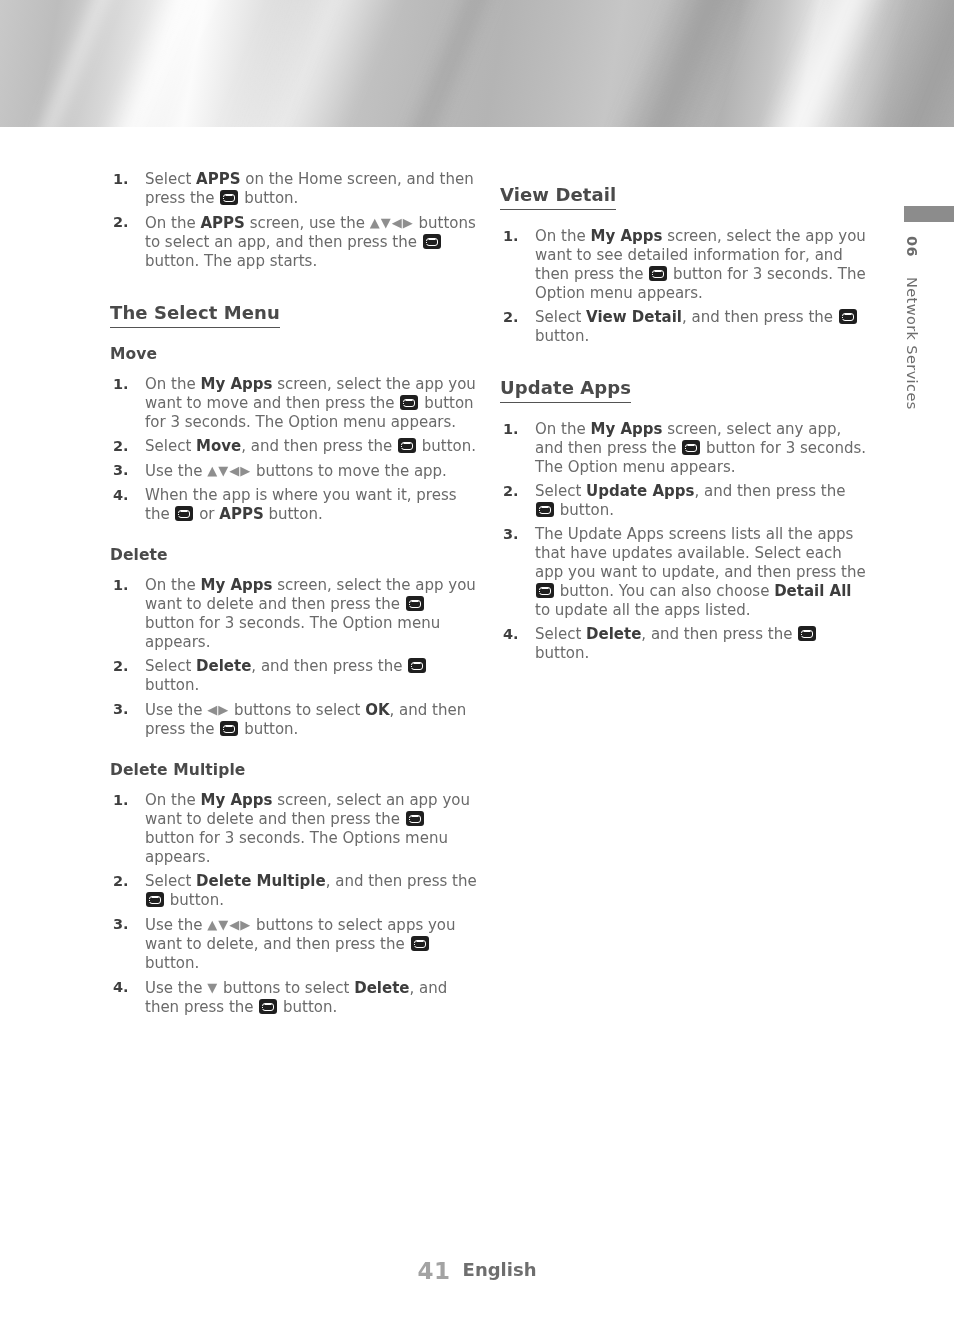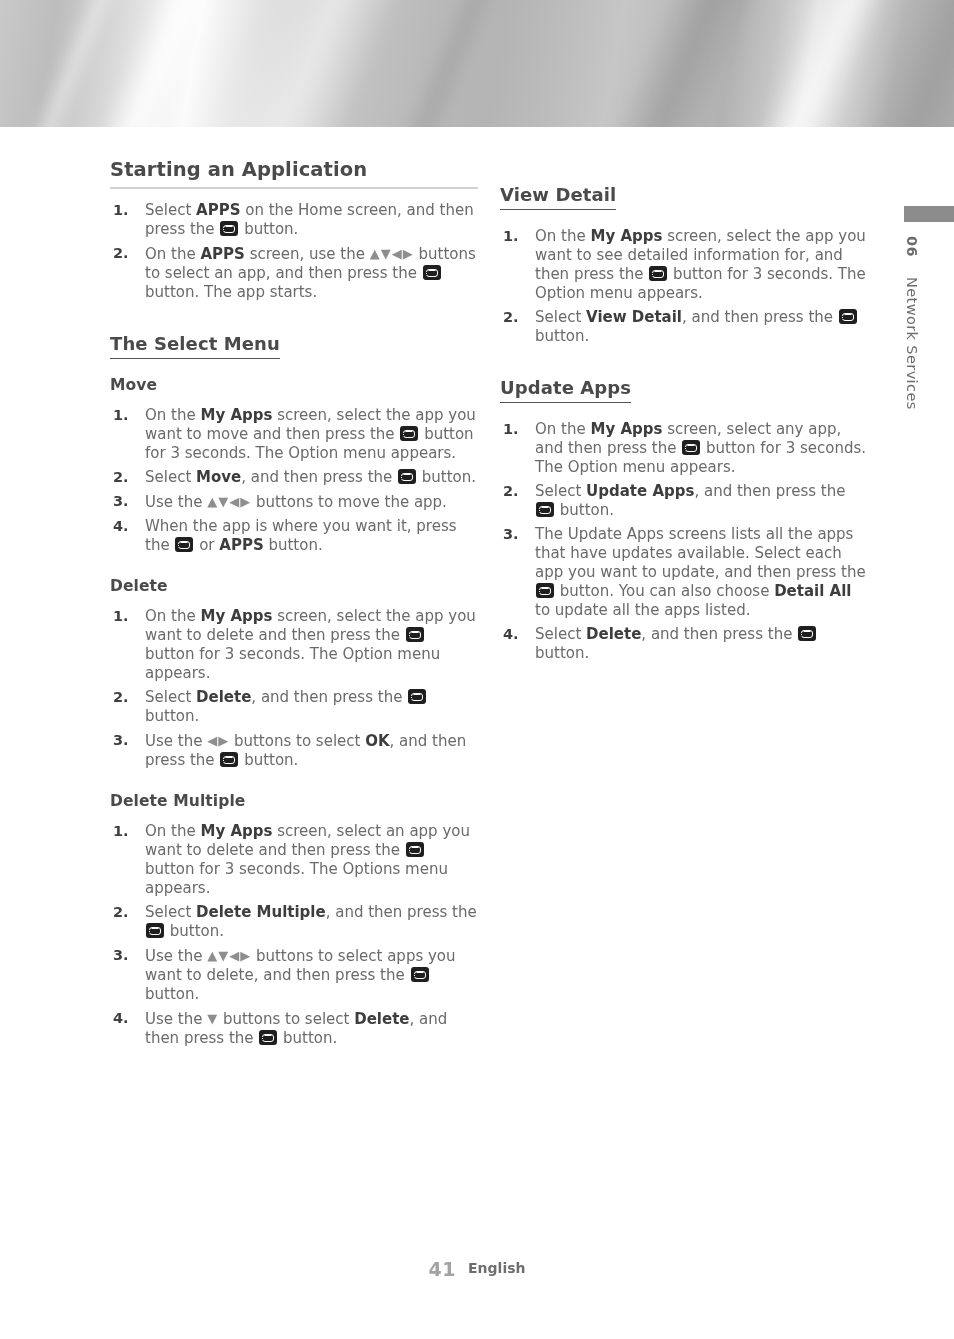--- a/index.html
+++ b/index.html
@@ -195,27 +195,27 @@
   
   .footer {
     position: absolute;
     left: 0;
     top: 1258px;
     width: 954px;
     text-align: center;
     white-space: nowrap;
   }
   .page-num {
-    font-size: 19px;
+    font-size: 23px;
     font-weight: bold;
     color: #a3a3a3;
     letter-spacing: .5px;
   }
   .page-lang {
-    font-size: 14px;
+    font-size: 18px;
     font-weight: bold;
     color: #6e6e6e;
     margin-left: 7px;
     vertical-align: 3px;
   }
 </style>
 </head>
 <body>
 
 <div class="banner">
@@ -231,21 +231,20 @@
 <div class="side-tab">
   <div class="side-tab-bar"></div>
   <div class="side-tab-text">
     <span class="side-num">06</span>
     <span>Network Services</span>
   </div>
 </div>
 
 <div class="col col-left">
 
-  <h1 class="sec-title">Starting an Application</h1>
   <div class="gap-sm"></div>
   <ol class="steps">
       <li>Select <b>APPS</b> on the Home screen, and then press the <span class="ent"></span> button.</li>
       <li>On the <b>APPS</b> screen, use the <span class="arrows">▲▼◀▶</span> buttons to select an app, and then press the <span class="ent"></span> button. The app starts.</li>
     </ol>
 
   <div class="gap-lg"></div>
   <h2 class="sub-title">The Select Menu</h2>
   <div class="gap-md"></div>
 

